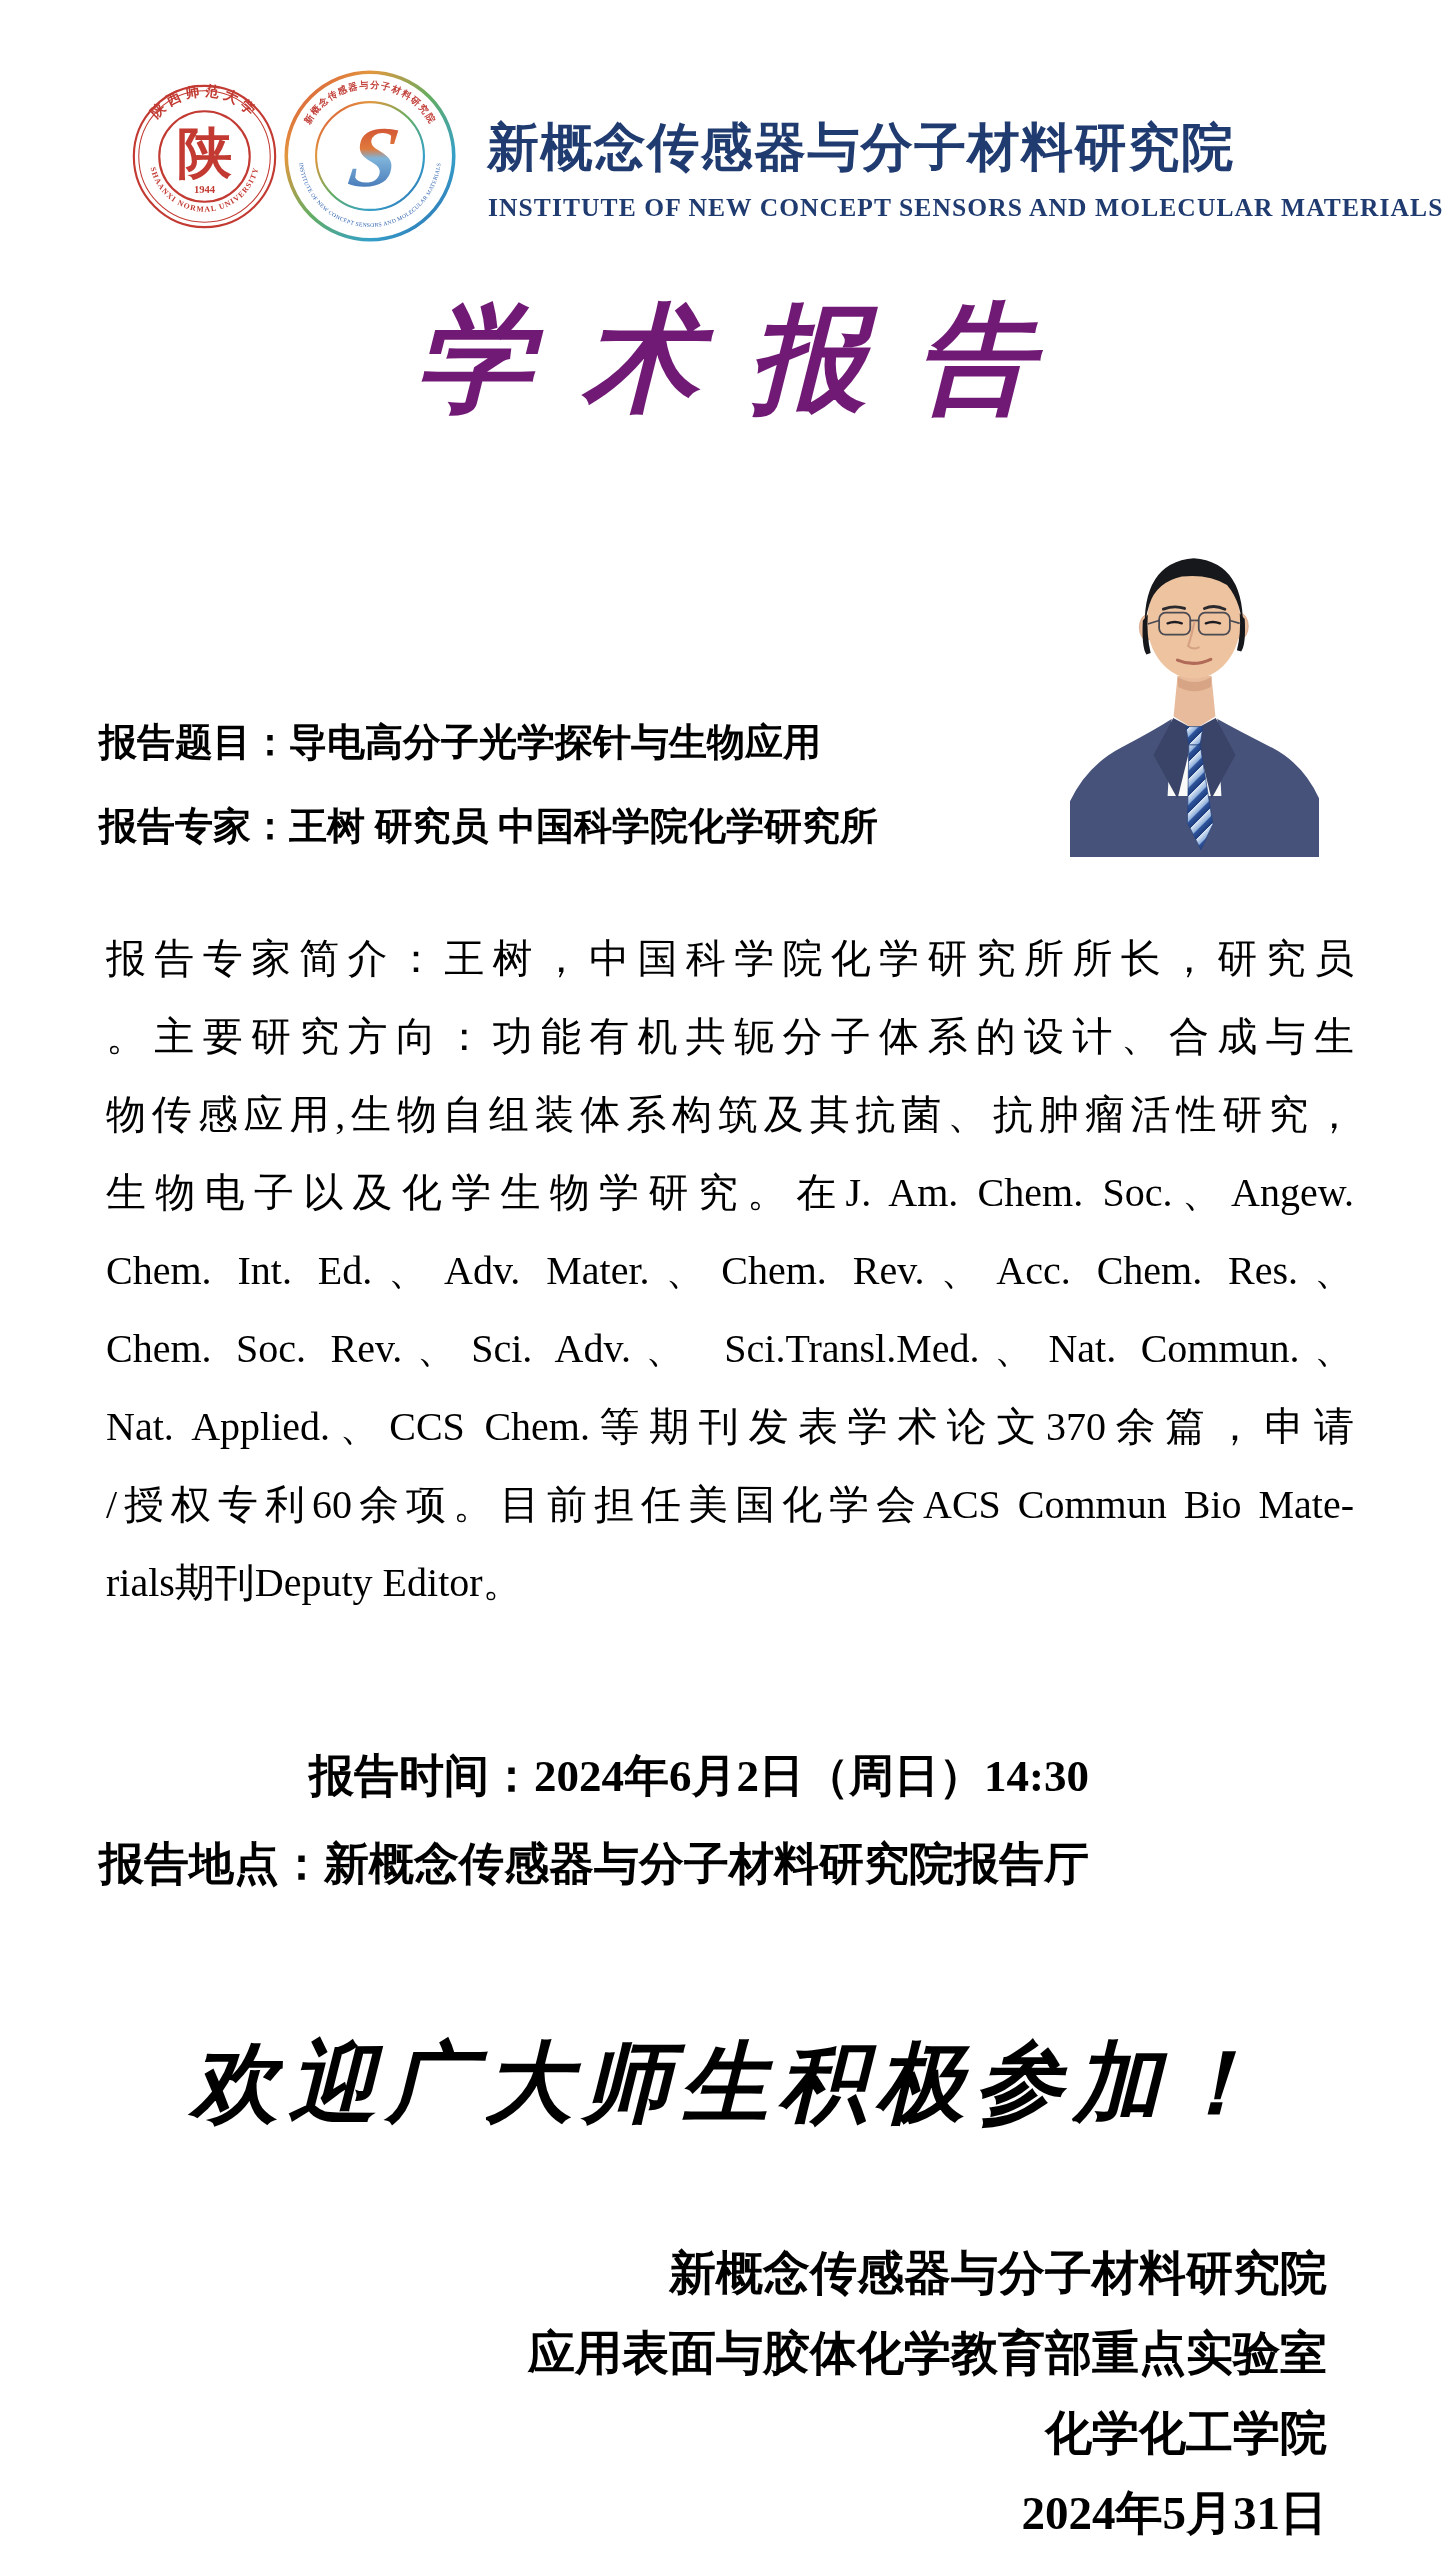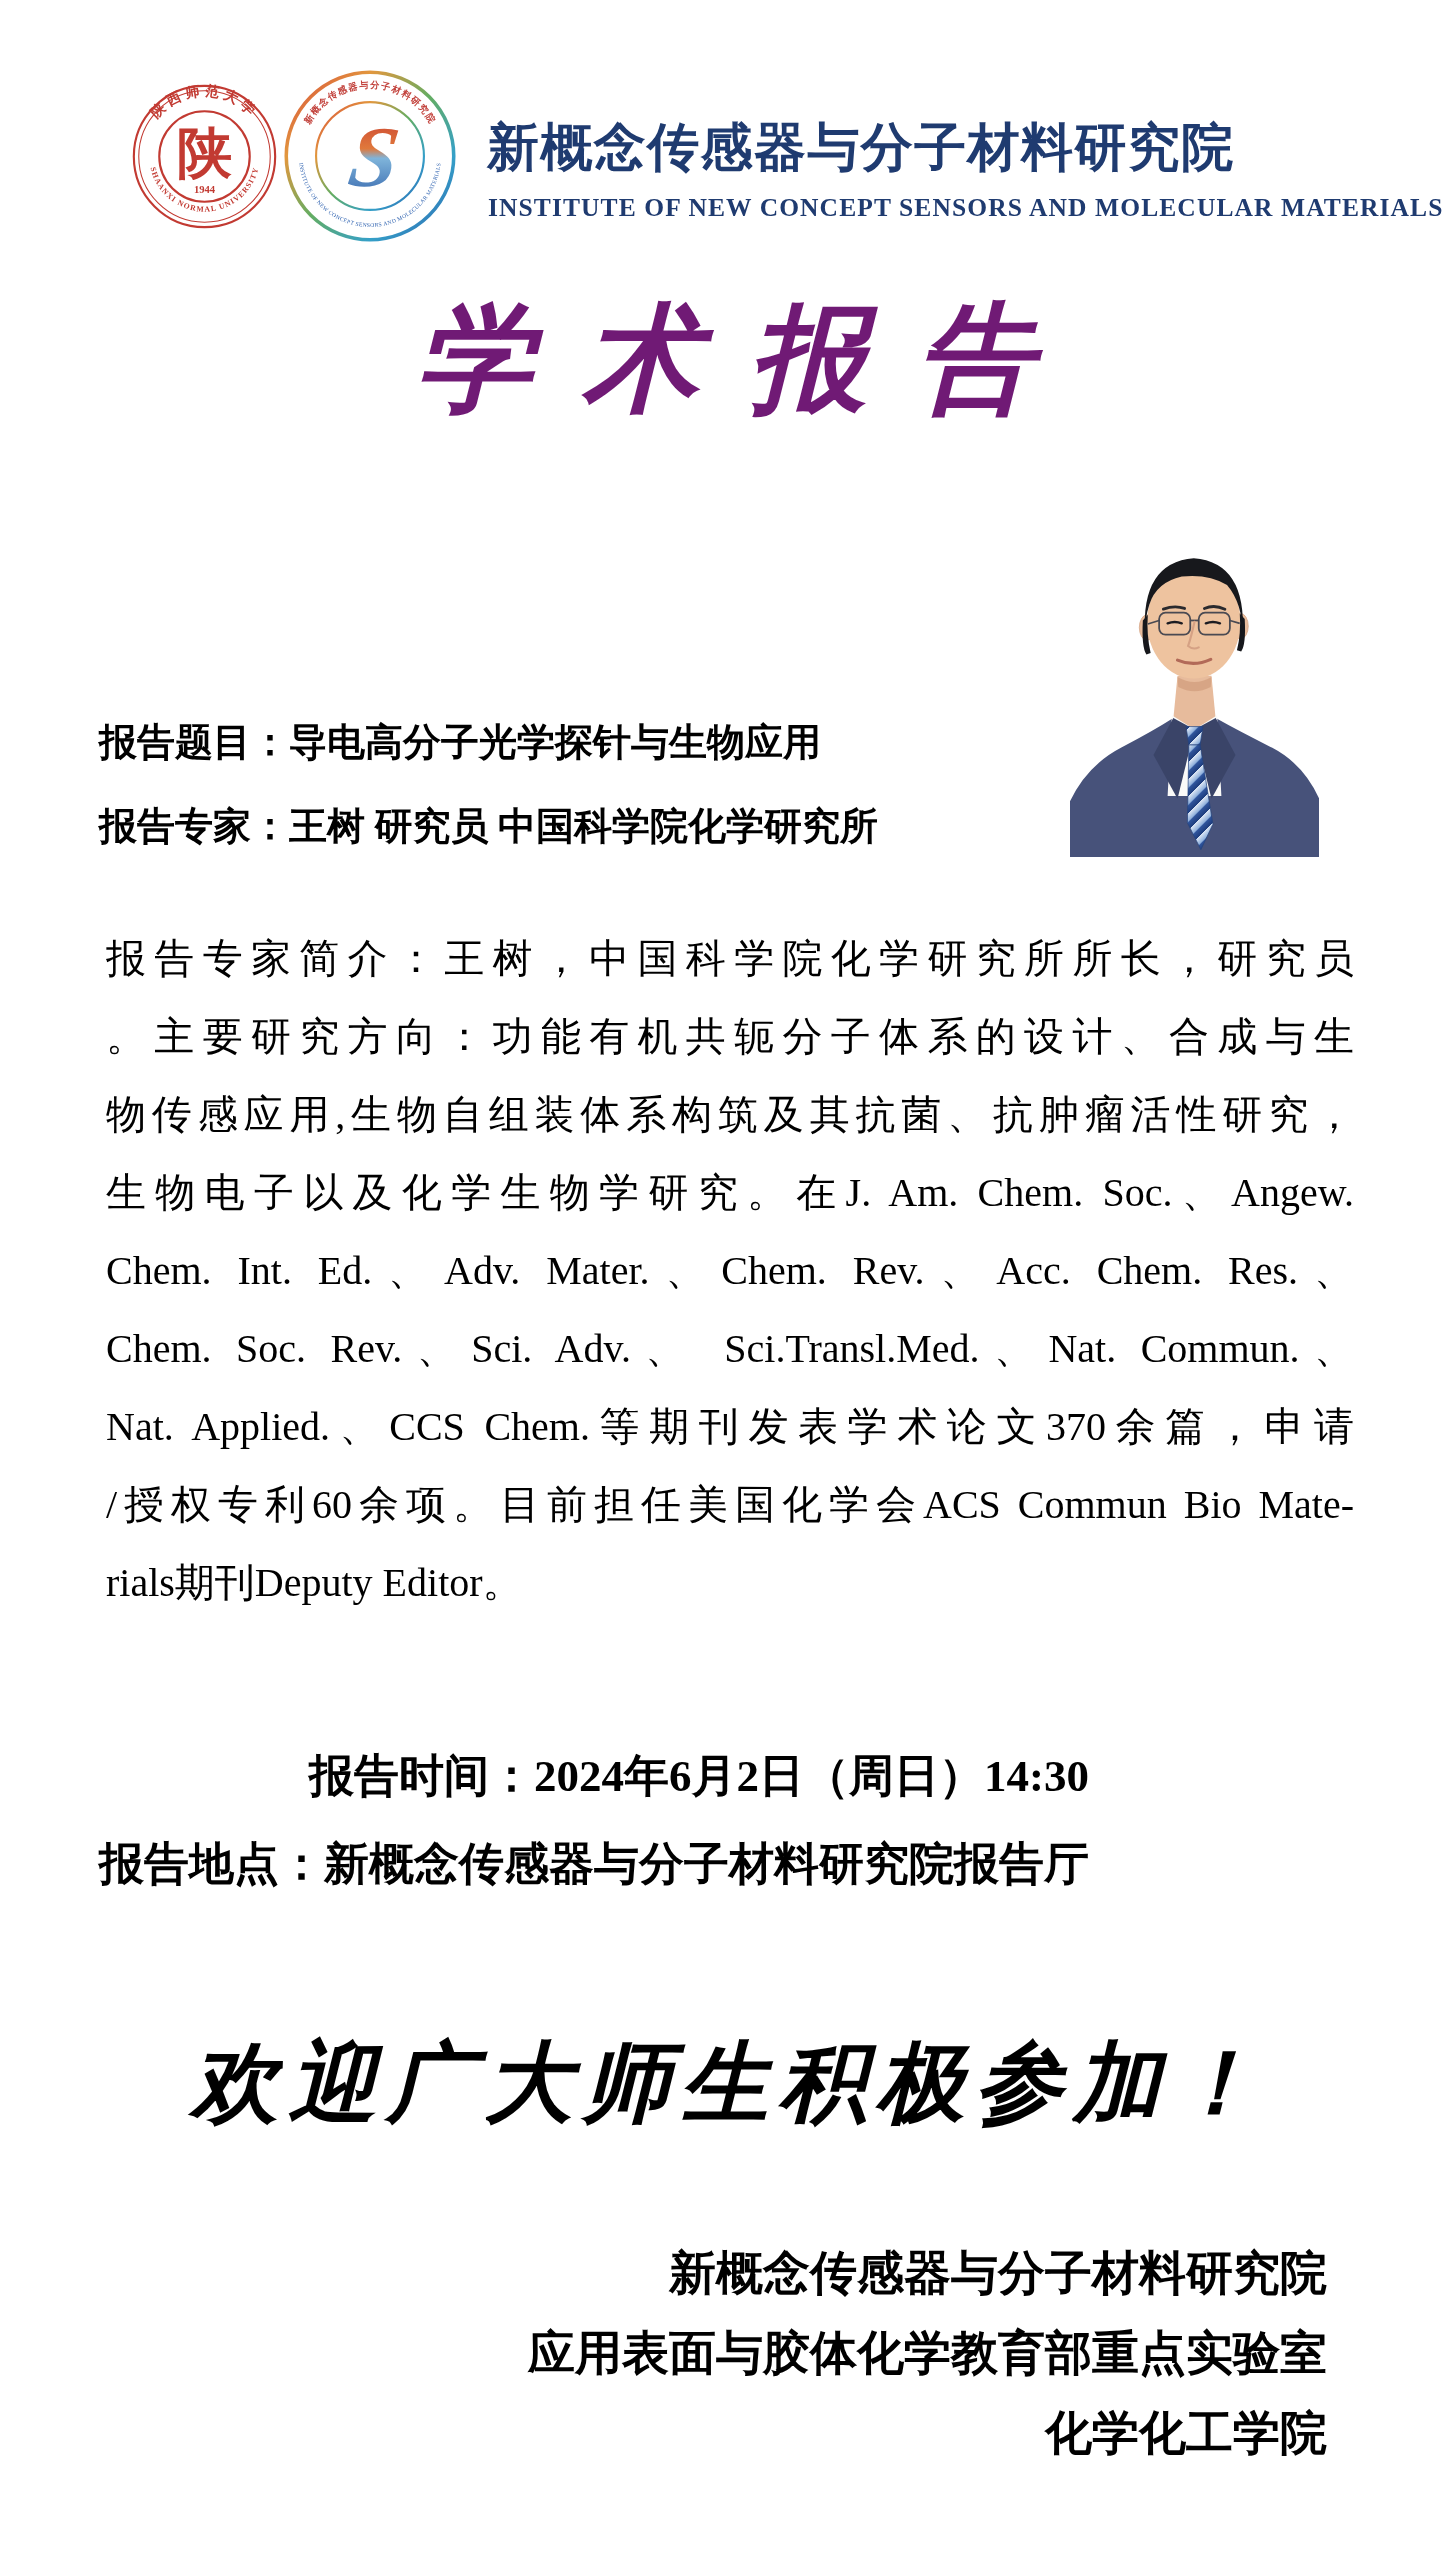--- a/index.html
+++ b/index.html
@@ -211,16 +211,17 @@
     <div>报告时间：2024年6月2日（周日）14:30</div>
     <div>报告地点：新概念传感器与分子材料研究院报告厅</div>
   </section>
 
   <div class="welcome">欢迎广大师生积极参加！</div>
 
   <footer class="footer">
     <div>新概念传感器与分子材料研究院</div>
     <div>应用表面与胶体化学教育部重点实验室</div>
     <div>化学化工学院</div>
+    <div>2024年5月31日</div>
   </footer>
 
 </div>
 
 
 </body></html>

